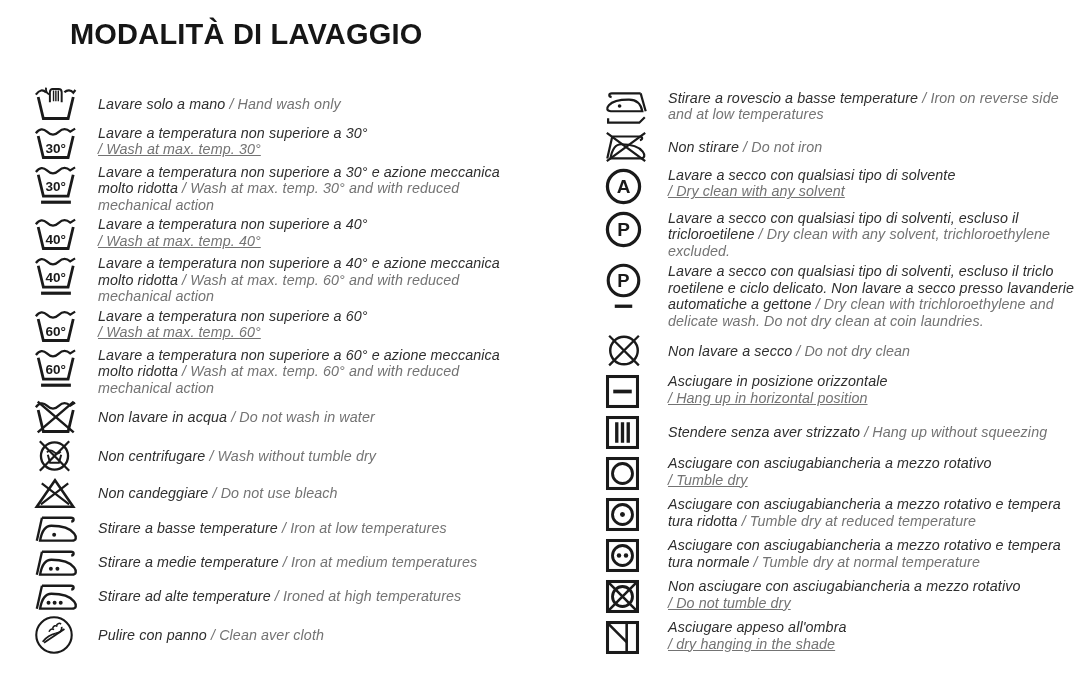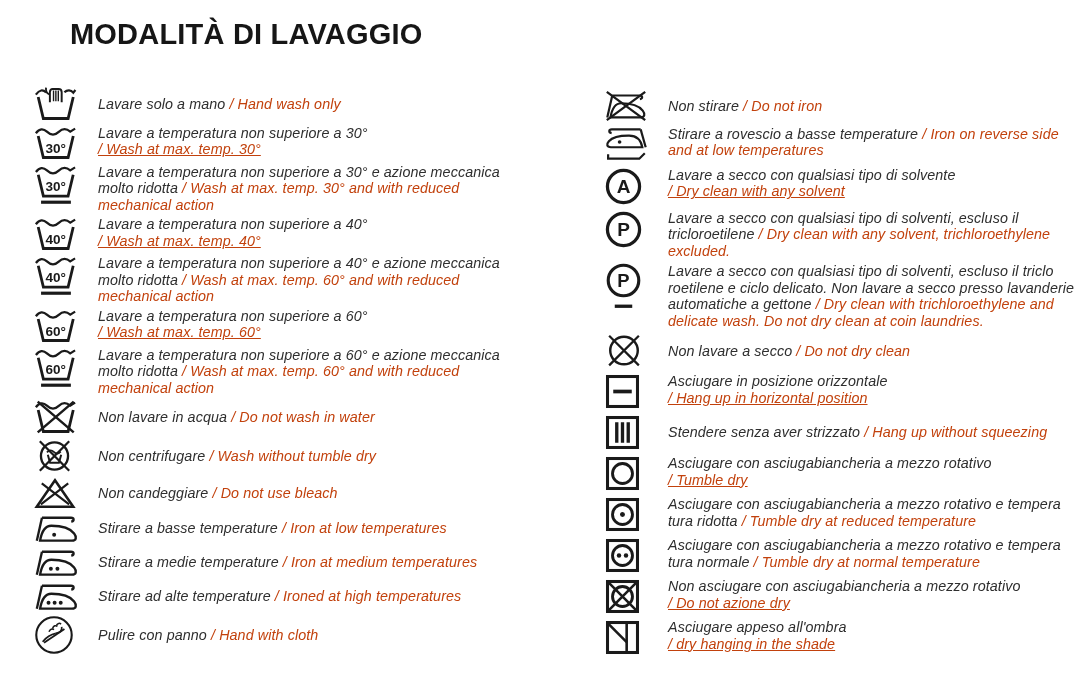--- a/index.html
+++ b/index.html
@@ -19,21 +19,21 @@
   .row.top{align-items:flex-start;}
   .icon-cell{flex:0 0 54px;display:flex;justify-content:flex-start;align-items:center;}
   .row.top .icon-cell{align-items:flex-start;}
   .desc{
     margin:0;padding-left:10px;flex:1;
     font-style:italic;font-size:14.3px;line-height:1.15;letter-spacing:.1px;color:#2e2e2e;
   }
   .col-left .desc{max-width:434px;}
   .col-right .desc{max-width:408px;}
   .it{color:#2e2e2e;}
-  .en{color:#c2410c;}
+  .en{color:#737373;}
   .block-en .en{display:block;text-decoration:underline;}
   svg{display:block;}
   svg path, svg circle, svg rect{stroke:#1a1a1a;fill:none;}
   svg .fill{fill:#1a1a1a;stroke:none;}
   svg text{fill:#1a1a1a;stroke:none;font-family:"Liberation Sans",sans-serif;font-weight:700;}
 </style>
 </head>
 <body>
 
 <h1 class="title">MODALITÀ DI LAVAGGIO</h1>
@@ -198,52 +198,52 @@
   <div class="row">
     <div class="icon-cell">
       <svg width="40" height="40" viewBox="0 0 44 44">
         <circle cx="22" cy="22" r="19.5" stroke-width="2.3"></circle>
         <path d="M9.5 29.5 C14 24 18 21.5 24 20.3" stroke-width="1.9"></path>
         <path d="M24 20.3 C28.5 19.4 31 16.5 30.5 13" stroke-width="1.9"></path>
         <path d="M16.5 18.5 C17.5 15.5 20 14.6 22 16.2 M20.5 14.5 C21.5 11.8 24 11 25.8 12.5 M24.8 11 C26 9 28.2 8.6 29.8 10" stroke-width="1.7"></path>
         <path d="M11 30.5 L33.5 15.5" stroke-width="2"></path>
       </svg>
     </div>
-    <p class="desc"><span class="it">Pulire con panno</span> <span class="en">/ Hand with cloth</span></p>
+    <p class="desc"><span class="it">Pulire con panno</span> <span class="en">/ Clean aver cloth</span></p>
   </div>
 
 </div>
 
 <div class="col col-right">
-
-  <div class="row">
-    <div class="icon-cell">
-      <svg width="44" height="32" viewBox="0 0 48 35">
-        <path d="M9 6 H39 C42.4 6 42.6 9.4 39.2 10" stroke-width="2.4"></path>
-        <path d="M9 6 L3.5 30" stroke-width="2.4"></path>
-        <path d="M7 30 H40 C44.6 30 45.2 26.2 42.3 22.5 C37.4 16.3 28 14.5 18.8 14.5 C12.4 14.5 8.8 19.7 7 30 Z" stroke-width="2.4"></path>
-        <path d="M3 2 L45 33 M45 2 L3 33" stroke-width="2.5"></path>
-      </svg>
-    </div>
-    <p class="desc"><span class="it">Non stirare</span> <span class="en">/ Do not iron</span></p>
-  </div>
 
   <div class="row top">
     <div class="icon-cell">
       <svg width="44" height="37" viewBox="0 0 48 40">
         <path d="M40 3.5 H8.5 C5 3.5 4.8 7 8.3 7.6" stroke-width="2.4"></path>
         <path d="M40 3.5 L45.5 23" stroke-width="2.4"></path>
         <path d="M41.8 23 H7.5 C3 23 2.4 19.6 5.3 16.4 C10 11.2 19 10.2 27.5 10.3 C34.5 10.4 40 14 41.8 23 Z" stroke-width="2.4"></path>
         <circle class="fill" cx="17" cy="17.3" r="2"></circle>
         <path d="M4.5 30.5 V35.5 H38.5 L44.5 29.5" stroke-width="2.4"></path>
       </svg>
     </div>
     <p class="desc"><span class="it">Stirare a rovescio a basse temperature</span> <span class="en">/ Iron on reverse side and at low temperatures</span></p>
   </div>
 
+  <div class="row">
+    <div class="icon-cell">
+      <svg width="44" height="32" viewBox="0 0 48 35">
+        <path d="M9 6 H39 C42.4 6 42.6 9.4 39.2 10" stroke-width="2.4"></path>
+        <path d="M9 6 L3.5 30" stroke-width="2.4"></path>
+        <path d="M7 30 H40 C44.6 30 45.2 26.2 42.3 22.5 C37.4 16.3 28 14.5 18.8 14.5 C12.4 14.5 8.8 19.7 7 30 Z" stroke-width="2.4"></path>
+        <path d="M3 2 L45 33 M45 2 L3 33" stroke-width="2.5"></path>
+      </svg>
+    </div>
+    <p class="desc"><span class="it">Non stirare</span> <span class="en">/ Do not iron</span></p>
+  </div>
+
   <div class="row top block-en">
     <div class="icon-cell">
       <svg width="39" height="39" viewBox="0 0 42 42">
         <circle cx="21" cy="21" r="17.3" stroke-width="3.5"></circle>
         <text x="21" y="28" font-size="20.5" text-anchor="middle">A</text>
       </svg>
     </div>
     <p class="desc block-en"><span class="it">Lavare a secco con qualsiasi tipo di solvente</span> <span class="en">/ Dry clean with any solvent</span></p>
   </div>
 
@@ -332,21 +332,21 @@
   </div>
 
   <div class="row top block-en">
     <div class="icon-cell">
       <svg width="37" height="37" viewBox="0 0 40 40">
         <rect x="3.8" y="3.8" width="32.4" height="32.4" stroke-width="3.3"></rect>
         <circle cx="20" cy="20" r="10.8" stroke-width="3.1"></circle>
         <path d="M4 4 L36 36 M36 4 L4 36" stroke-width="2.8"></path>
       </svg>
     </div>
-    <p class="desc block-en"><span class="it">Non asciugare con asciugabiancheria a mezzo rotativo</span> <span class="en">/ Do not azione dry</span></p>
+    <p class="desc block-en"><span class="it">Non asciugare con asciugabiancheria a mezzo rotativo</span> <span class="en">/ Do not tumble dry</span></p>
   </div>
 
   <div class="row top block-en">
     <div class="icon-cell">
       <svg width="37" height="37" viewBox="0 0 40 40">
         <rect x="3.8" y="3.8" width="32.4" height="32.4" stroke-width="3.3"></rect>
         <path d="M24.5 3.8 V36.2" stroke-width="2.8"></path>
         <path d="M4.8 5.2 L24.5 25" stroke-width="2.8"></path>
       </svg>
     </div>

